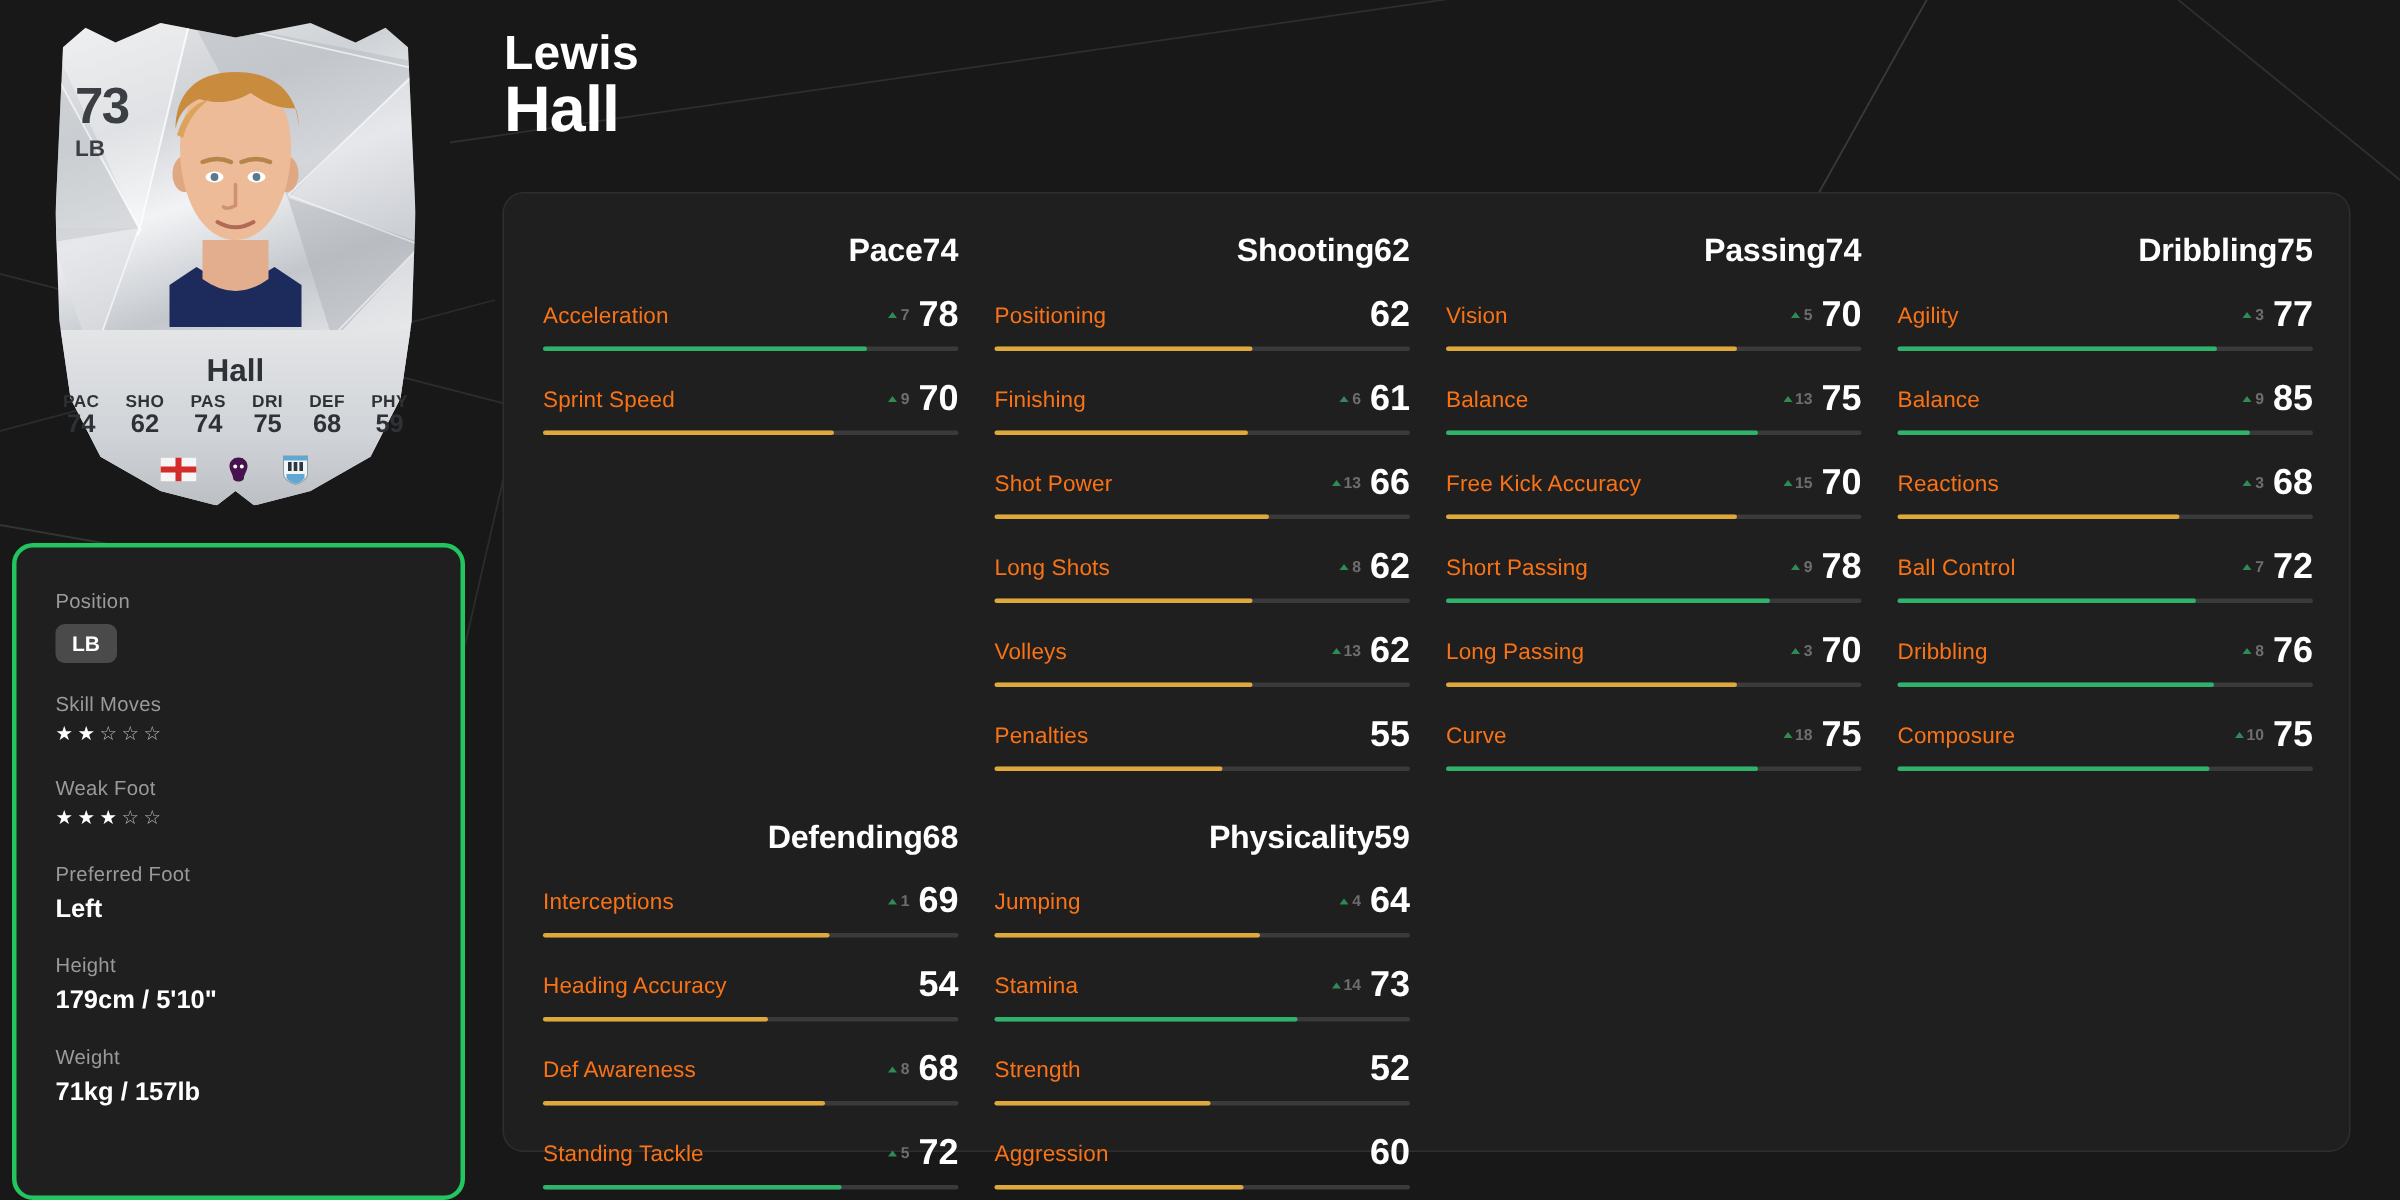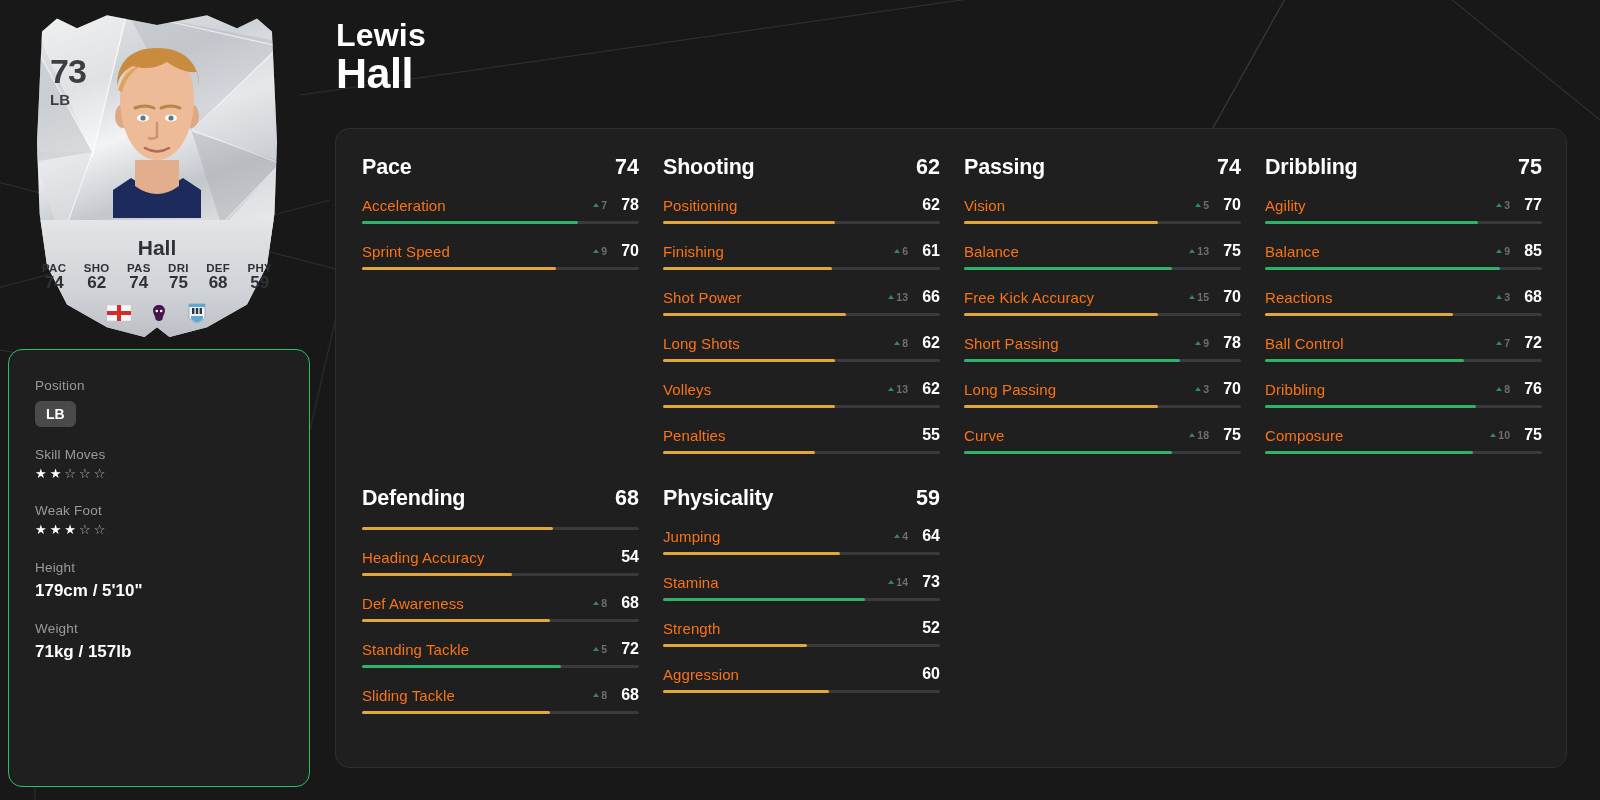--- a/index.html
+++ b/index.html
@@ -73,24 +73,24 @@
     color: #ffffff; font-size: 32px; font-weight: bold;
     letter-spacing: .2px; line-height: 1.1;
   }
   .name-last {
     color: #ffffff; font-size: 43px; font-weight: bold;
     letter-spacing: -.5px; line-height: 1.05; margin-top: -2px;
   }
 
   
   .side-panel {
-    position: absolute; left: 8px; top: 349px;
+    position: absolute; left: 8px; top: 362px;
     width: 302px; height: 438px;
     background: #1f1f1f;
-    border: 1px solid #22c55e;
+    border: 3px solid #22c55e;
     border-radius: 14px;
     padding: 28px 0 0 26px;
   }
   .side-label {
     color: #9a9a9a; font-size: 13.5px; letter-spacing: .2px;
   }
   .side-value {
     color: #ffffff; font-size: 17px; font-weight: bold; margin-top: 6px;
   }
   .pos-chip {
@@ -117,23 +117,22 @@
     padding: 26px 24px 0 26px;
     display: grid;
     grid-template-columns: repeat(4, 1fr);
     grid-template-rows: auto auto;
     column-gap: 24px;
     row-gap: 14px;
     align-content: start;
   }
   .group { }
   .group-head {
-    display: flex; justify-content: space-between; align-items: baseline;
+    display: flex; justify-content: flex-end; align-items: baseline;
     margin-bottom: 16px;
-    gap: 36px;
   }
   .group-title { color: #ffffff; font-size: 21.5px; font-weight: bold; letter-spacing: -.2px; }
   .group-total { color: #ffffff; font-size: 21.5px; font-weight: bold; }
   .stat-row { margin-bottom: 18.5px; }
   .stat-line {
     display: flex; justify-content: space-between; align-items: center;
     margin-bottom: 7px;
   }
   .stat-name { color: #f97316; font-size: 15px; letter-spacing: .1px; }
   .stat-right { display: flex; align-items: center; gap: 6px; }
@@ -141,21 +140,21 @@
     display: flex; align-items: center; gap: 2px;
     color: #6e6e6e; font-size: 10.5px; font-weight: bold;
   }
   .delta .tri {
     width: 0; height: 0;
     border-left: 3px solid transparent;
     border-right: 3px solid transparent;
     border-bottom: 4px solid #2f8a55;
     display: inline-block;
   }
-  .stat-val { color: #ffffff; font-size: 16px; font-weight: bold; min-width: 26px; text-align: right; }
+  .stat-val { color: #ffffff; font-size: 24px; font-weight: bold; min-width: 26px; text-align: right; }
   .bar {
     position: relative; height: 2.5px; width: 100%;
     background: #3a3a3a; border-radius: 2px;
   }
   .bar .fill {
     position: absolute; left: 0; top: 0; bottom: 0;
     border-radius: 2px;
   }
 </style>
 </head>
@@ -298,20 +297,24 @@
     <div class="side-group tight">
       <div class="side-label">Skill Moves</div>
       <div class="stars"><span>★</span><span>★</span><span class="off">☆</span><span class="off">☆</span><span class="off">☆</span></div>
     </div>
 
     <div class="side-group tight">
       <div class="side-label">Weak Foot</div>
       <div class="stars"><span>★</span><span>★</span><span>★</span><span class="off">☆</span><span class="off">☆</span></div>
     </div>
 
+    <div class="side-group">
+      <div class="side-label">Preferred Foot</div>
+      <div class="side-value">Left</div>
+    </div>
 
     <div class="side-group">
       <div class="side-label">Height</div>
       <div class="side-value">179cm / 5'10"</div>
     </div>
 
     <div class="side-group">
       <div class="side-label">Weight</div>
       <div class="side-value">71kg / 157lb</div>
     </div>
@@ -634,20 +637,30 @@
               <div class="fill" style="width: 75%; background: rgb(47, 179, 106);"></div>
             </div>
           </div>
         </div>
         <div class="group">
           <div class="group-head">
             <div class="group-title">Defending</div>
             <div class="group-total">68</div>
           </div>
           <div class="stat-row">
+            <div class="stat-line">
+              <span class="stat-name">Interceptions</span>
+              <span class="stat-right">
+                <span class="delta">
+                  <i class="tri"></i>
+                  <span>1</span>
+                </span>
+                <span class="stat-val">69</span>
+              </span>
+            </div>
             <div class="bar">
               <div class="fill" style="width: 69%; background: rgb(224, 168, 58);"></div>
             </div>
           </div>
           <div class="stat-row">
             <div class="stat-line">
               <span class="stat-name">Heading Accuracy</span>
               <span class="stat-right">
                 <span class="stat-val">54</span>
               </span>

